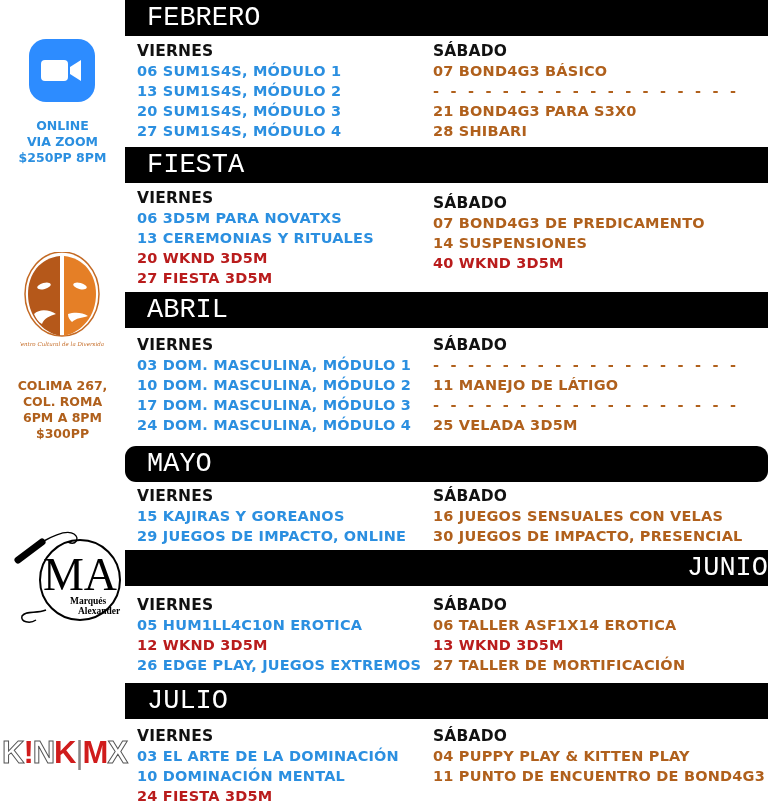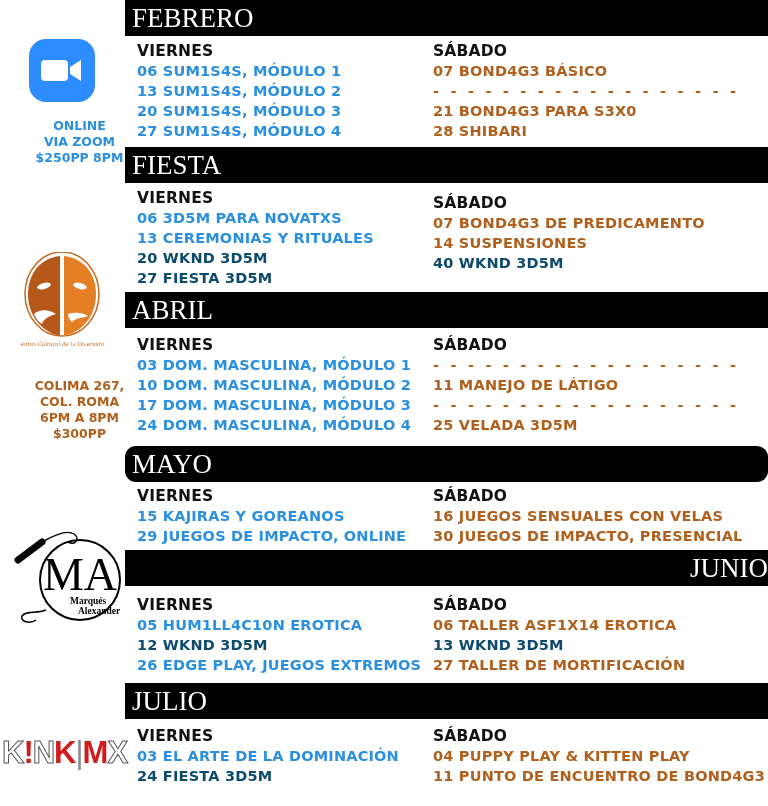--- a/index.html
+++ b/index.html
@@ -2,36 +2,36 @@
 <html><head>
 <meta charset="utf-8">
 <style>
   * { box-sizing: border-box; margin: 0; padding: 0; }
   html, body { width: 768px; height: 806px; background: #ffffff; overflow: hidden; }
   body { position: relative; font-family: "DejaVu Sans", "Liberation Sans", sans-serif; }
 
   .month-bar {
     position: absolute; left: 125px; width: 643px; height: 36px;
     background: #000000; color: #ffffff;
-    font-family: Liberation Serif, serif; font-weight: normal;
-    font-size: 27px; line-height: 36px; padding-left: 7px; letter-spacing: 0px;
+    font-family: Liberation Mono, monospace; font-weight: normal;
+    font-size: 27px; line-height: 36px; padding-left: 22px; letter-spacing: 0px;
   }
   .col {
     position: absolute; font-weight: bold; font-size: 14.5px; line-height: 20px;
     white-space: nowrap; letter-spacing: 0.2px;
   }
   .col .day-head { color: #111111; font-size: 15.5px; }
   .col .ev { display: block; }
   .blue { color: #2b8fe0; }
   .brown { color: #b0601c; }
-  .black { color: #0c4a6e; }
+  .black { color: #b91c1c; }
   .dash { color: #b0601c; letter-spacing: 3.2px; }
 
   .side-text {
-    position: absolute; left: 17px; width: 125px; text-align: center;
+    position: absolute; left: 0; width: 125px; text-align: center;
     font-weight: bold; font-size: 12.5px; line-height: 16px;
   }
   .logo { position: absolute; }
 </style>
 </head>
 <body>
 
 <div>
 
   <svg class="logo" style="left:29px;top:39px;" width="66" height="63" viewBox="0 0 66 63">
@@ -149,19 +149,20 @@
   <span class="ev day-head">SÁBADO</span>
   <span class="ev brown">06 TALLER ASF1X14 EROTICA</span>
   <span class="ev black">13 WKND 3D5M</span>
   <span class="ev brown">27 TALLER DE MORTIFICACIÓN</span>
 </div>
 
 <div class="month-bar" style="top:683px;">JULIO</div>
 <div class="col" style="left:137px;top:726px;">
   <span class="ev day-head">VIERNES</span>
   <span class="ev blue">03 EL ARTE DE LA DOMINACIÓN</span>
+  <span class="ev blue">10 DOMINACIÓN MENTAL</span>
   <span class="ev black">24 FIESTA 3D5M</span>
 </div>
 <div class="col" style="left:433px;top:726px;">
   <span class="ev day-head">SÁBADO</span>
   <span class="ev brown">04 PUPPY PLAY &amp; KITTEN PLAY</span>
   <span class="ev brown">11 PUNTO DE ENCUENTRO DE BOND4G3</span>
 </div>
 
 </body></html>

